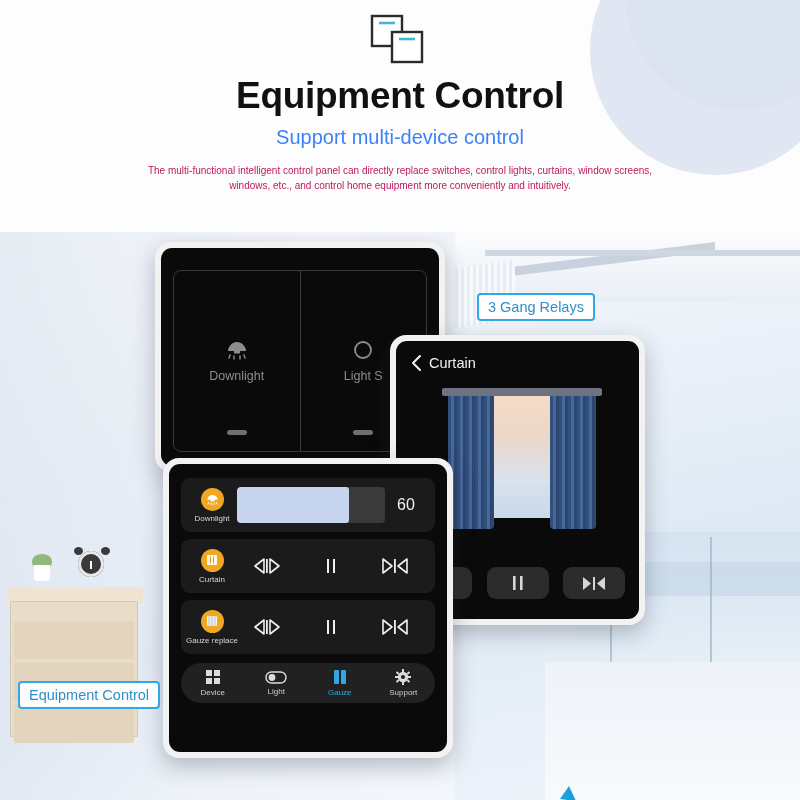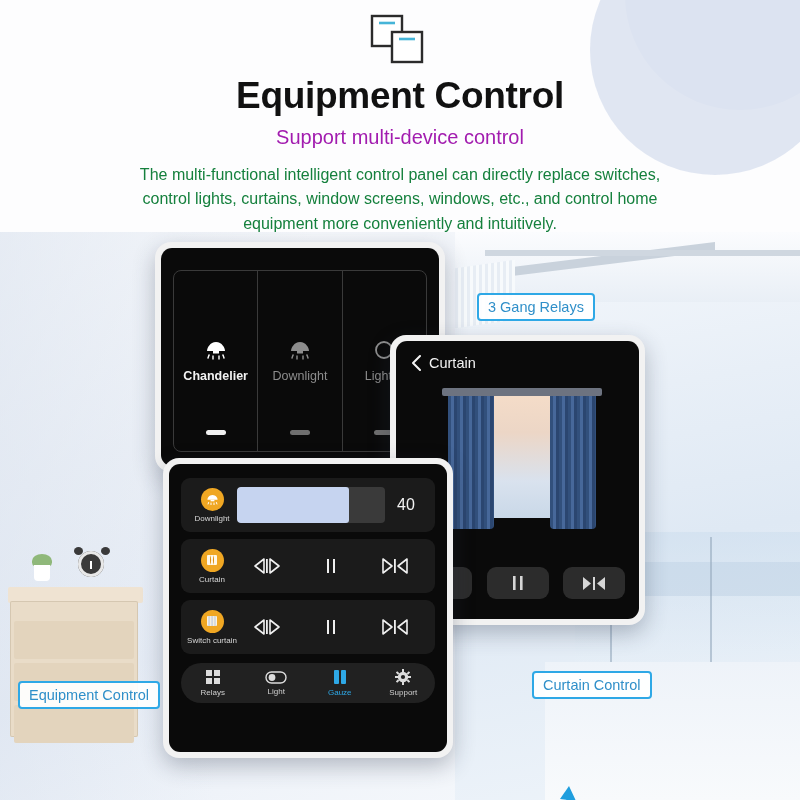--- a/index.html
+++ b/index.html
@@ -17,23 +17,23 @@
   .deco-b{width:250px;height:250px;right:-40px;top:-75px;background:#dde3f1;opacity:.9;}
 
   
   .header{position:absolute;left:0;top:0;width:800px;text-align:center;}
   .logo-icon{width:80px;height:58px;margin:12px auto 6px;position:relative;}
   .logo-icon svg{display:block;}
   .title{
     font-size:37px;font-weight:bold;color:#111;letter-spacing:-.3px;
     margin:6px 0 0;line-height:1.1;
   }
-  .subtitle{font-size:20px;color:#a21caf;margin-top:9px;}
+  .subtitle{font-size:20px;color:#3b82f6;margin-top:9px;}
   .desc{
-    width:540px;margin:14px auto 0;font-size:16px;color:#15803d;
+    width:540px;margin:14px auto 0;font-size:10px;color:#be185d;
     line-height:1.55;
   }
 
   
   .photo{position:absolute;left:0;top:232px;width:800px;height:568px;overflow:hidden;}
   .room-left{
     position:absolute;left:0;top:0;width:470px;height:568px;
     background:linear-gradient(160deg,#fafbfd 0%,#eef2f8 35%,#e7edf6 65%,#f4f7fb 100%);
   }
   .wall-shadow{
@@ -208,34 +208,20 @@
         <path d="M304,64 l 6,14 l 10,-9 z"></path>
         <path d="M252,385 l 14,7 l -12,8 z"></path>
         <path d="M569,322 l -9,13 l 16,2 z"></path>
       </g>
     </svg>
 
     <div class="panel panel-gang" style="top:10px;left:155px;">
       <div class="panel-screen">
         <div class="gang-inner">
 
-          <div class="gang-cell">
-            <svg class="gang-ico" viewBox="0 0 26 22">
-              <path d="M13 3 C7 3 4 9 4 12 h18 C22 9 19 3 13 3 z" fill="#ffffff"></path>
-              <rect x="10" y="12" width="6" height="2.5" fill="#ffffff"></rect>
-              <g stroke="#ffffff" stroke-width="1.4" stroke-linecap="round">
-                <line x1="6" y1="16" x2="5" y2="19"></line>
-                  <line x1="10" y1="17" x2="10" y2="20"></line>
-                <line x1="16" y1="17" x2="16" y2="20"></line>
-                  <line x1="20" y1="16" x2="21" y2="19"></line>
-              </g>
-            </svg>
-            <div class="gang-label">Chandelier</div>
-            <div class="gang-bar"></div>
-          </div>
 
           <div class="gang-cell off">
             <svg class="gang-ico" viewBox="0 0 26 22">
               <path d="M13 3 C7 3 4 9 4 12 h18 C22 9 19 3 13 3 z" fill="#8d8d8d"></path>
               <rect x="10" y="12" width="6" height="2.5" fill="#8d8d8d"></rect>
               <g stroke="#8d8d8d" stroke-width="1.4" stroke-linecap="round">
                 <line x1="6" y1="16" x2="5" y2="19"></line>
                   <line x1="10" y1="17" x2="10" y2="20"></line>
                 <line x1="16" y1="17" x2="16" y2="20"></line>
                   <line x1="20" y1="16" x2="21" y2="19"></line>
@@ -314,21 +300,21 @@
                     <line x1="9" y1="10" x2="9" y2="11.6"></line>
                       <line x1="11.4" y1="9.5" x2="11.9" y2="11"></line>
                   </g>
                 </svg>
               </div>
               <div class="dev-name">Downlight</div>
             </div>
             <div class="slider-track">
               <div class="slider-fill" style="width: 76%;"></div>
             </div>
-            <div class="slider-val">40</div>
+            <div class="slider-val">60</div>
           </div>
 
           <div class="dev-row">
             <div class="dev-ic-wrap">
               <div class="dev-circle">
                 <svg width="14" height="14" viewBox="0 0 14 14">
                   <rect x="2" y="2" width="10" height="10" rx="1" fill="#fff8e8"></rect>
                   <path d="M5 2 C6.5 5 6.5 9 5 12 z" fill="#e08f10"></path>
                   <path d="M9 2 C7.5 5 7.5 9 9 12 z" fill="#e08f10"></path>
                 </svg>
@@ -364,21 +350,21 @@
               <div class="dev-circle">
                 <svg width="14" height="14" viewBox="0 0 14 14">
                   <rect x="2" y="2" width="10" height="10" rx="1" fill="#fdf4e2"></rect>
                   <g fill="#cfd6de">
                     <rect x="3.2" y="2" width="2" height="10"></rect>
                     <rect x="6.2" y="2" width="2" height="10"></rect>
                     <rect x="9.2" y="2" width="1.6" height="10"></rect>
                   </g>
                 </svg>
               </div>
-              <div class="dev-name">Switch curtain</div>
+              <div class="dev-name">Gauze replace</div>
             </div>
             <div class="row-btns">
               <div class="row-btn">
                 <svg width="30" height="18" viewBox="0 0 30 18">
                   <polygon points="12,2 12,16 3,9" fill="none" stroke="#efefef" stroke-width="1.6" stroke-linejoin="round"></polygon>
                   <rect x="14" y="2" width="1.8" height="14" fill="#efefef"></rect>
                   <polygon points="18,2 18,16 27,9" fill="none" stroke="#efefef" stroke-width="1.6" stroke-linejoin="round"></polygon>
                 </svg>
               </div>
               <div class="row-btn">
@@ -398,21 +384,21 @@
           </div>
 
           <div class="navbar">
             <div class="nav-item">
               <svg width="16" height="16" viewBox="0 0 16 16">
                 <rect x="1" y="1" width="6" height="6" fill="#dcdcdc"></rect>
                 <rect x="9" y="1" width="6" height="6" fill="#dcdcdc"></rect>
                 <rect x="1" y="9" width="6" height="6" fill="#dcdcdc"></rect>
                 <rect x="9" y="9" width="6" height="6" fill="#dcdcdc"></rect>
               </svg>
-              <div class="nav-label">Relays</div>
+              <div class="nav-label">Device</div>
             </div>
             <div class="nav-item">
               <svg width="22" height="13" viewBox="0 0 22 13">
                 <rect x="1" y="1" width="20" height="11" rx="5.5" fill="none" stroke="#dcdcdc" stroke-width="1.4"></rect>
                 <circle cx="7" cy="6.5" r="3.4" fill="#dcdcdc"></circle>
               </svg>
               <div class="nav-label">Light</div>
             </div>
             <div class="nav-item active">
               <svg width="16" height="16" viewBox="0 0 16 16">
@@ -441,15 +427,14 @@
           </div>
 
         </div>
       </div>
     </div>
 
   </div>
 
   <div class="callout c-gang">3 Gang Relays</div>
   <div class="callout c-equip">Equipment Control</div>
-  <div class="callout c-curtain">Curtain Control</div>
 
 </div>
 
 </body></html>

